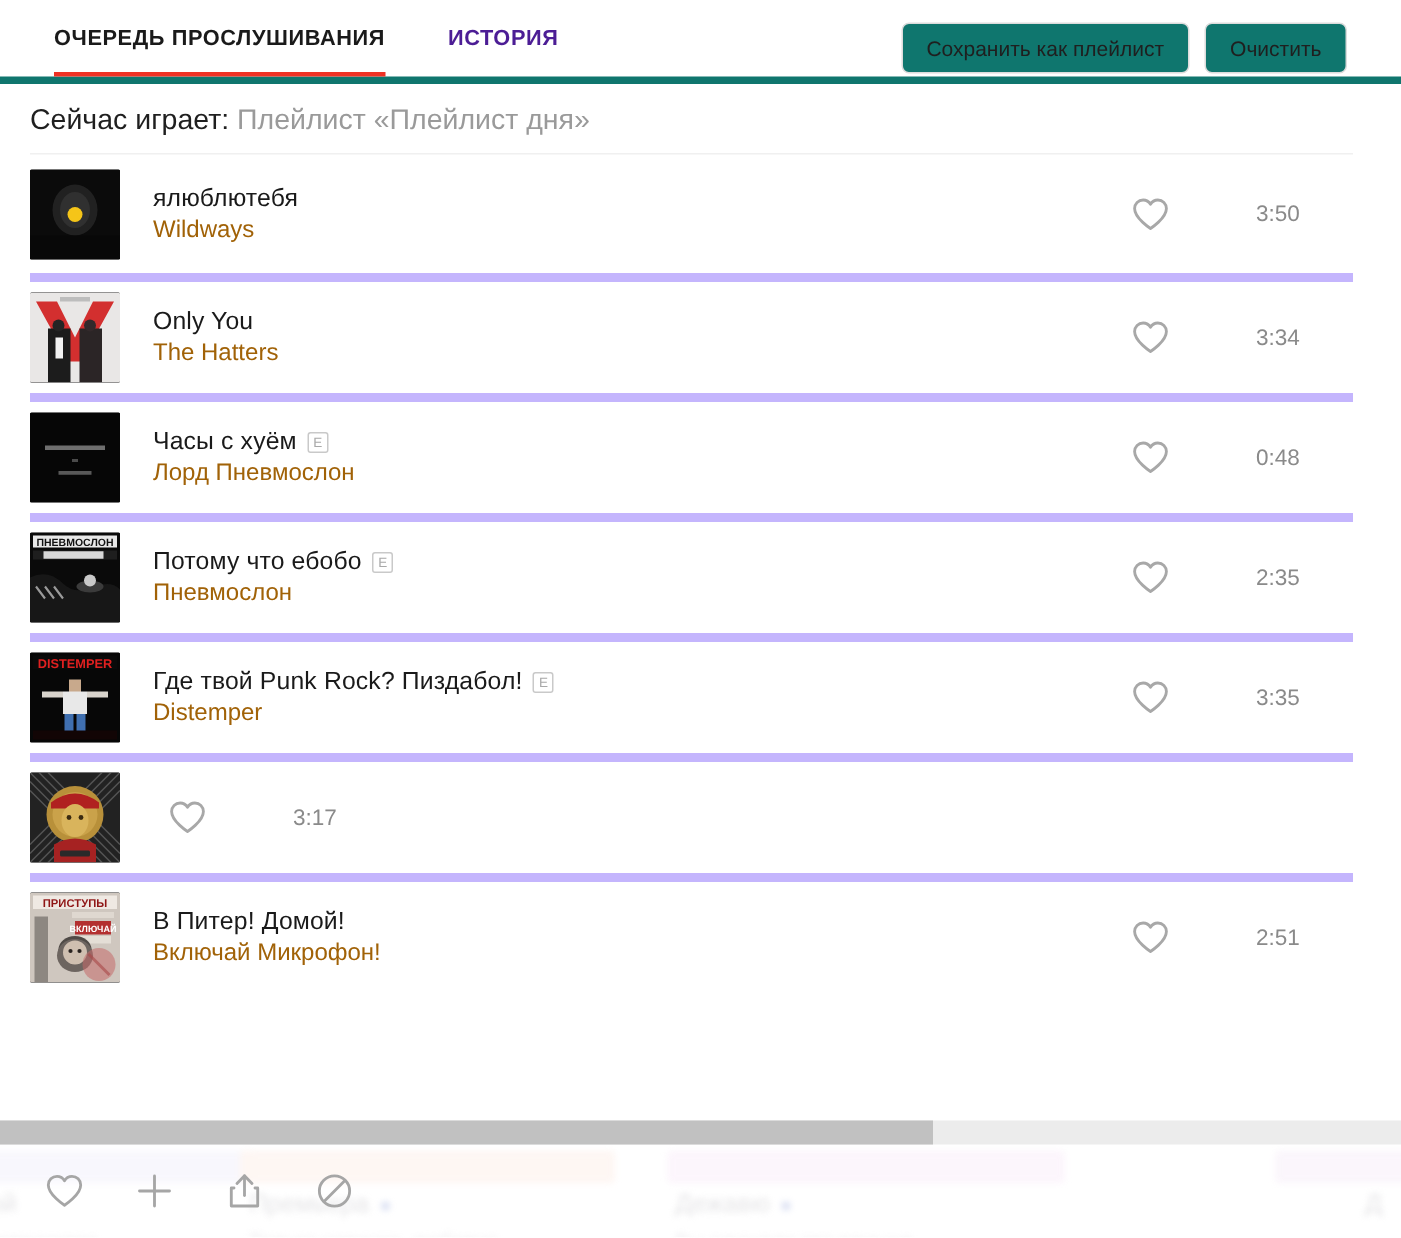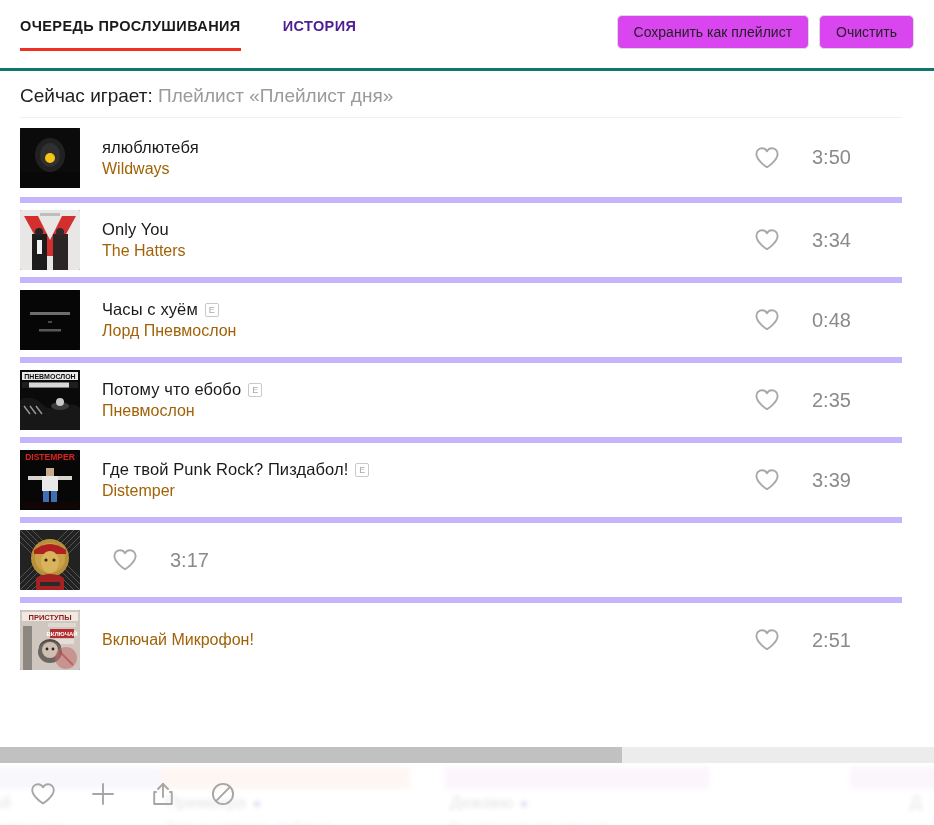--- a/index.html
+++ b/index.html
@@ -16,25 +16,25 @@
     position: relative;
     width: 934px;
     height: 825px;
     background: #ffffff;
     overflow: hidden;
   }
 
   
   .header {
     position: relative;
-    height: 71px;
-    padding: 0 20px;
+    height: 56px;
+    padding: 0 36px;
     display: flex;
     align-items: flex-start;
-    border-bottom: 3px solid #0f766e;
+    border-bottom: 5px solid #0f766e;
   }
   .tabs {
     display: flex;
     align-items: flex-start;
     height: 56px;
     padding-top: 18px;
   }
   .tab {
     position: relative;
     font-size: 14.5px;
@@ -61,21 +61,21 @@
     margin-left: auto;
     display: flex;
     align-items: center;
     height: 56px;
     padding-top: 8px;
     gap: 10px;
   }
   .hbtn {
     height: 34px;
     padding: 0 16px;
-    background: #d946ef;
+    background: #0f766e;
     border: 1px solid #dcdcdc;
     border-radius: 5px;
     font-family: "Liberation Sans", sans-serif;
     font-size: 14px;
     color: #1f1f1f;
     cursor: pointer;
     white-space: nowrap;
     line-height: 32px;
   }
 
@@ -162,22 +162,22 @@
     flex: 0 0 90px;
     display: flex;
     justify-content: center;
     align-items: center;
     cursor: pointer;
   }
   .heart-ico { display: block; }
 
   .dur-cell {
     flex: 0 0 90px;
-    text-align: left;
-    font-size: 20px;
+    text-align: center;
+    font-size: 15px;
     color: #8a8a8a;
     padding-right: 10px;
   }
 
   
   .hscroll {
     position: absolute;
     left: 0;
     bottom: 62px;
     width: 934px;
@@ -403,21 +403,21 @@
             <span class="t-title">Где твой Punk Rock? Пиздабол!</span>
             <span class="explicit">E</span>
           </div>
           <div class="t-artist">Distemper</div>
         </div>
         <div class="like-cell">
           <svg class="heart-ico" width="26" height="24" viewBox="0 0 26 24" fill="none">
   <path d="M13 21.3 C13 21.3 2.4 14.5 2.4 8.0 C2.4 4.8 4.9 2.3 8.1 2.3 C10.3 2.3 12.1 3.6 13 5.2 C13.9 3.6 15.7 2.3 17.9 2.3 C21.1 2.3 23.6 4.8 23.6 8.0 C23.6 14.5 13 21.3 13 21.3 Z" stroke="#a8a8a8" stroke-width="1.9" stroke-linejoin="round"></path>
           </svg>
         </div>
-        <div class="dur-cell">3:39</div>
+        <div class="dur-cell">3:35</div>
       </div>
       <div class="track-row">
         <div class="cover">
     <svg viewBox="0 0 60 60">
             <rect width="60" height="60" fill="#1a1a1a"></rect>
       <g opacity="0.45">
         <rect x="0" y="0" width="60" height="60" fill="#2e2e2e"></rect>
         <path d="M0 0 L60 60 M0 6 L54 60 M6 0 L60 54 M0 12 L48 60 M12 0 L60 48" stroke="#9a9a9a" stroke-width="1"></path>
         <path d="M60 0 L0 60 M60 6 L6 60 M54 0 L0 54 M60 12 L12 60 M48 0 L0 48" stroke="#9a9a9a" stroke-width="1"></path>
       </g>
@@ -452,20 +452,23 @@
       <ellipse cx="30" cy="38" rx="11" ry="9" fill="#4f4a46"></ellipse>
       <ellipse cx="30" cy="42" rx="12" ry="11" fill="#6d6560"></ellipse>
       <ellipse cx="30" cy="40" rx="8" ry="8" fill="#cfbfb0"></ellipse>
       <circle cx="27" cy="39" r="1.4" fill="#2a2320"></circle>
       <circle cx="33" cy="39" r="1.4" fill="#2a2320"></circle>
       <circle cx="46" cy="48" r="11" fill="#c56a6a" opacity="0.55"></circle>
       <path d="M39 41 L53 55" stroke="#a84848" stroke-width="2" opacity="0.6"></path>
     </svg>
         </div>
         <div class="meta">
+          <div class="title-line">
+            <span class="t-title">В Питер! Домой!</span>
+          </div>
           <div class="t-artist">Включай Микрофон!</div>
         </div>
         <div class="like-cell">
           <svg class="heart-ico" width="26" height="24" viewBox="0 0 26 24" fill="none">
   <path d="M13 21.3 C13 21.3 2.4 14.5 2.4 8.0 C2.4 4.8 4.9 2.3 8.1 2.3 C10.3 2.3 12.1 3.6 13 5.2 C13.9 3.6 15.7 2.3 17.9 2.3 C21.1 2.3 23.6 4.8 23.6 8.0 C23.6 14.5 13 21.3 13 21.3 Z" stroke="#a8a8a8" stroke-width="1.9" stroke-linejoin="round"></path>
           </svg>
         </div>
         <div class="dur-cell">2:51</div>
       </div>
     </div>

